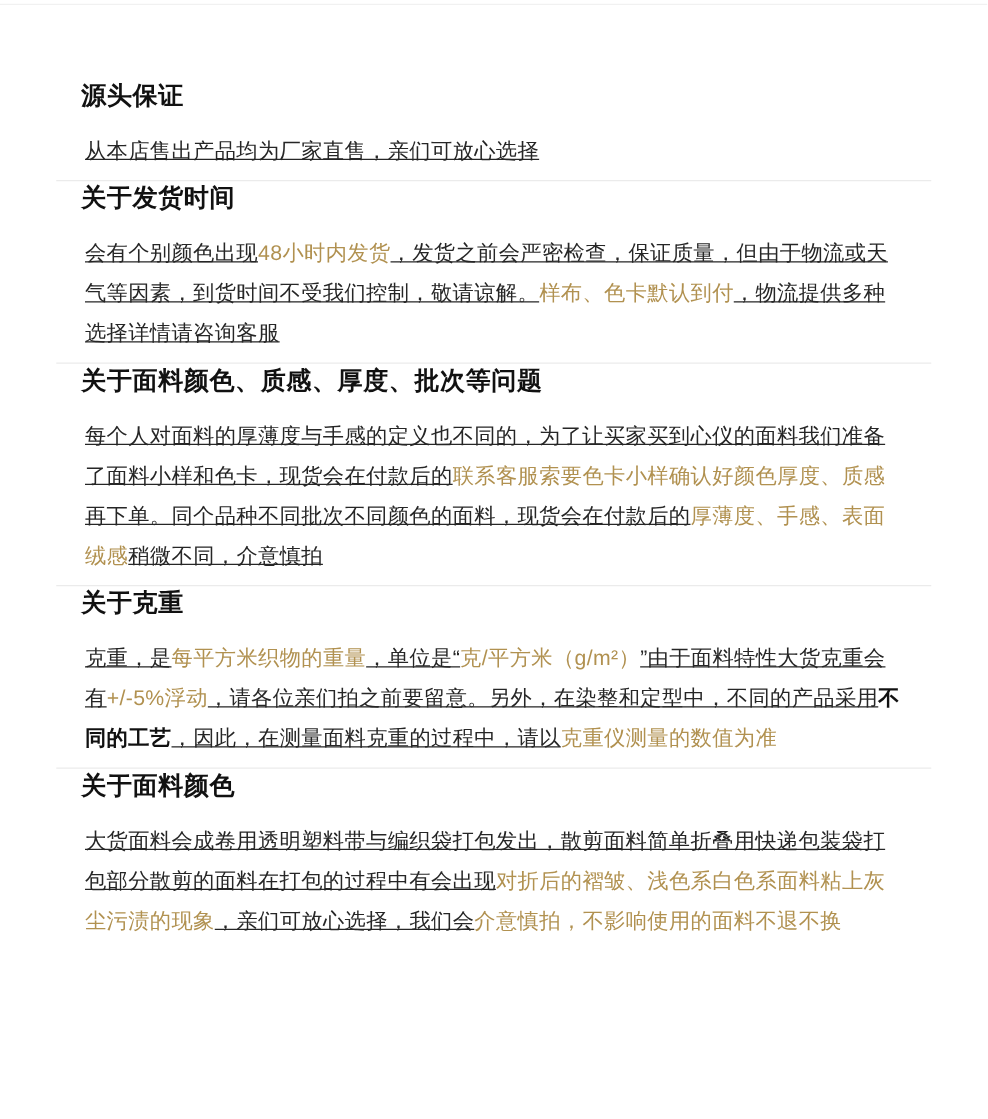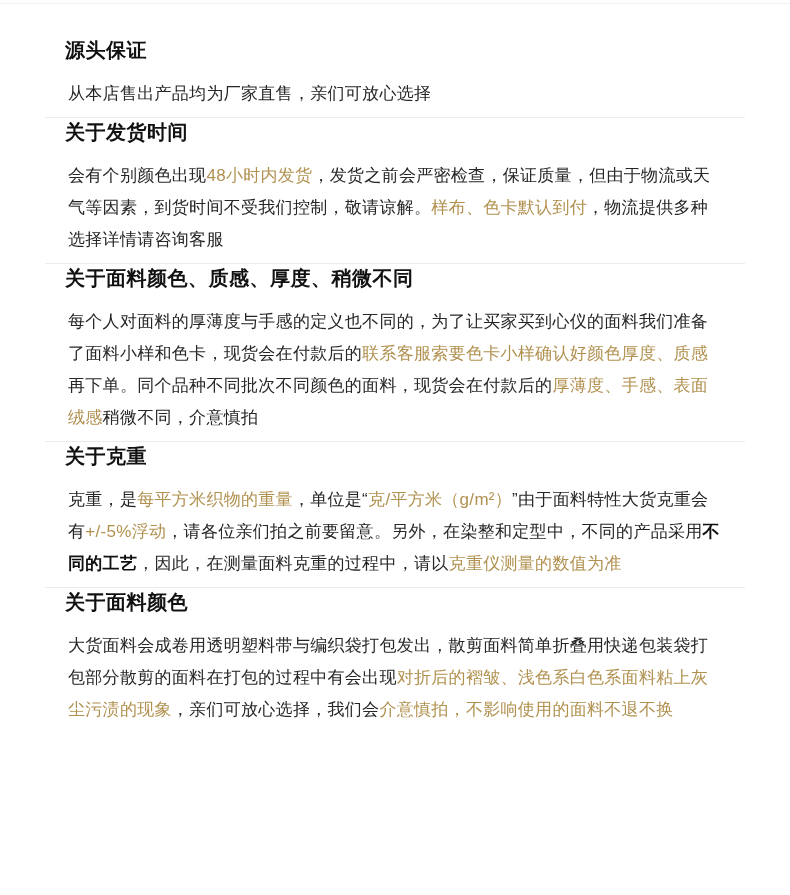--- a/index.html
+++ b/index.html
@@ -21,21 +21,21 @@
   }
   .top-line {
     height: 1px;
     background: var(--hairline);
     margin-top: 3px;
   }
   .notice-section {
     padding: 0 68px 0 65px;
   }
   .notice-section.first {
-    margin-top: 32px;
+    margin-top: 59px;
   }
   .notice-section h2 {
     margin: 0 0 14px 0;
     font-size: 20px;
     line-height: 28px;
     font-weight: 700;
     color: var(--heading);
     letter-spacing: 0.5px;
   }
   .notice-section p {
@@ -44,21 +44,21 @@
     font-size: 17px;
     line-height: 32px;
     color: var(--body-text);
     letter-spacing: 0.3px;
   }
   .divider {
     height: 1px;
     background: var(--divider);
     margin: 7px 45px 0 45px;
   }
-  .run-normal { color: var(--body-text); }
+  .run-normal { color: var(--body-text); text-decoration: underline; }
   .run-accent { color: var(--accent); }
   .run-bold   { color: var(--heading); font-weight: 700; }
 </style>
 </head>
 <body>
 
 <div class="top-line"></div>
 
 <main>
 
@@ -70,21 +70,21 @@
   <div class="divider"></div>
 
   <section class="notice-section">
     <h2>关于发货时间</h2>
     <p><span class="run run-normal">会有个别颜色出现</span><span class="run run-accent">48小时内发货</span><span class="run run-normal">，发货之前会严密检查，保证质量，但由于物流或天气等因素，到货时间不受我们控制，敬请谅解。</span><span class="run run-accent">样布、色卡默认到付</span><span class="run run-normal">，物流提供多种选择详情请咨询客服</span></p>
   </section>
 
   <div class="divider"></div>
 
   <section class="notice-section">
-    <h2>关于面料颜色、质感、厚度、稍微不同</h2>
+    <h2>关于面料颜色、质感、厚度、批次等问题</h2>
     <p><span class="run run-normal">每个人对面料的厚薄度与手感的定义也不同的，为了让买家买到心仪的面料我们准备了面料小样和色卡，现货会在付款后的</span><span class="run run-accent">联系客服索要色卡小样确认好颜色厚度、质感</span><span class="run run-normal">再下单。同个品种不同批次不同颜色的面料，现货会在付款后的</span><span class="run run-accent">厚薄度、手感、表面绒感</span><span class="run run-normal">稍微不同，介意慎拍</span></p>
   </section>
 
   <div class="divider"></div>
 
   <section class="notice-section">
     <h2>关于克重</h2>
     <p><span class="run run-normal">克重，是</span><span class="run run-accent">每平方米织物的重量</span><span class="run run-normal">，单位是“</span><span class="run run-accent">克/平方米（g/m²）</span><span class="run run-normal">”由于面料特性大货克重会有</span><span class="run run-accent">+/-5%浮动</span><span class="run run-normal">，请各位亲们拍之前要留意。另外，在染整和定型中，不同的产品采用</span><span class="run run-bold">不同的工艺</span><span class="run run-normal">，因此，在测量面料克重的过程中，请以</span><span class="run run-accent">克重仪测量的数值为准</span></p>
   </section>
 

